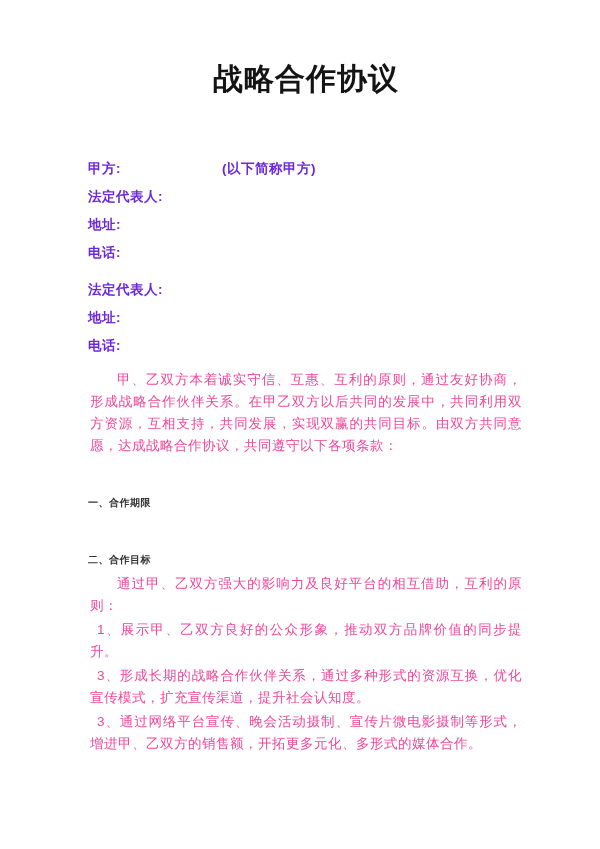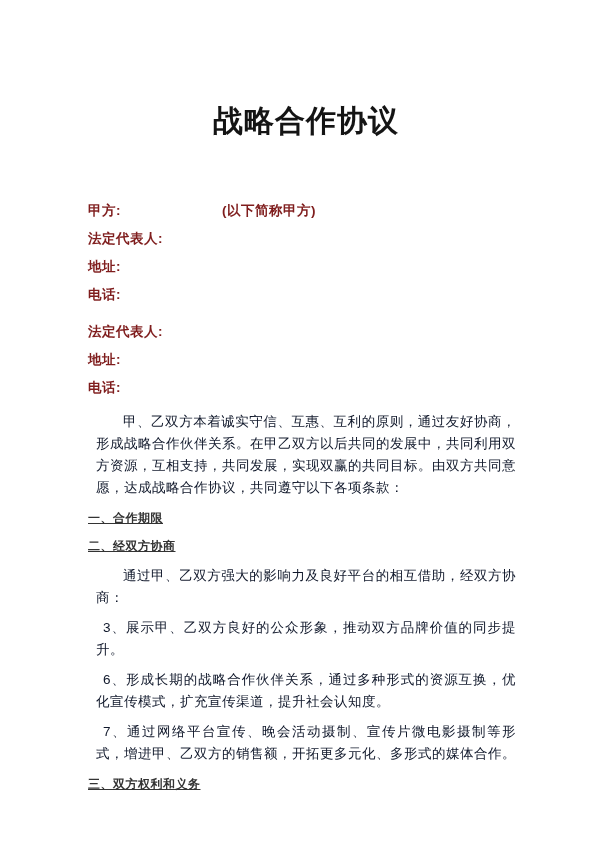--- a/index.html
+++ b/index.html
@@ -6,72 +6,71 @@
     margin: 0;
     padding: 0;
     background: #ffffff;
   }
   .page {
     position: relative;
     width: 600px;
     height: 849px;
     box-sizing: border-box;
     background: #ffffff;
-    padding: 102px 76px 0 88px;
+    padding: 60px 76px 0 88px;
     font-family: "Liberation Sans", "DejaVu Sans", sans-serif;
     overflow: hidden;
   }
   .doc-title {
     margin: 0 0 57px 0;
     font-size: 30px;
     line-height: 38px;
     font-weight: bold;
     color: #141414;
     text-align: center;
     letter-spacing: 1px;
   }
   .party-block {
     margin: 0 0 9px 0;
   }
   .party-row {
     font-size: 13.5px;
     line-height: 28px;
     font-weight: bold;
-    color: #7f1d1d;
+    color: #6d28d9;
     letter-spacing: 0.5px;
   }
   .party-label {
     display: inline-block;
     min-width: 134px;
   }
   .body-p {
-    margin: 8px;
+    margin: 2px;
     font-size: 13.5px;
     line-height: 22px;
-    color: #0f172a;
+    color: #ec4899;
     text-align: justify;
     letter-spacing: 0.5px;
   }
   .intro {
     margin-top: 2px;
   }
   .indent {
     text-indent: 27px;
   }
   .item {
     text-indent: 7px;
   }
   .sec-heading {
-    margin: 6px 0 2px 0;
-    font-size: 12px;
+    margin: 35px 0 2px 0;
+    font-size: 10px;
     line-height: 22px;
     font-weight: bold;
     color: #333333;
     letter-spacing: 0.5px;
-    text-decoration: underline;
   }
 </style>
 </head>
 <body>
 
 <div class="page">
 
   <h1 class="doc-title">战略合作协议</h1>
 
   <div class="party-block">
@@ -98,21 +97,20 @@
     </div>
     <div class="party-row">
       <span>电话:</span>
     </div>
   </div>
 
   <p class="body-p indent intro">甲、乙双方本着诚实守信、互惠、互利的原则，通过友好协商，形成战略合作伙伴关系。在甲乙双方以后共同的发展中，共同利用双方资源，互相支持，共同发展，实现双赢的共同目标。由双方共同意愿，达成战略合作协议，共同遵守以下各项条款：</p>
 
   <h2 class="sec-heading">一、合作期限</h2>
 
-  <h2 class="sec-heading">二、经双方协商</h2>
-  <p class="body-p indent">通过甲、乙双方强大的影响力及良好平台的相互借助，经双方协商：</p>
-  <p class="body-p item">3、展示甲、乙双方良好的公众形象，推动双方品牌价值的同步提升。</p>
-  <p class="body-p item">6、形成长期的战略合作伙伴关系，通过多种形式的资源互换，优化宣传模式，扩充宣传渠道，提升社会认知度。</p>
-  <p class="body-p item">7、通过网络平台宣传、晚会活动摄制、宣传片微电影摄制等形式，增进甲、乙双方的销售额，开拓更多元化、多形式的媒体合作。</p>
+  <h2 class="sec-heading">二、合作目标</h2>
+  <p class="body-p indent">通过甲、乙双方强大的影响力及良好平台的相互借助，互利的原则：</p>
+  <p class="body-p item">1、展示甲、乙双方良好的公众形象，推动双方品牌价值的同步提升。</p>
+  <p class="body-p item">3、形成长期的战略合作伙伴关系，通过多种形式的资源互换，优化宣传模式，扩充宣传渠道，提升社会认知度。</p>
+  <p class="body-p item">3、通过网络平台宣传、晚会活动摄制、宣传片微电影摄制等形式，增进甲、乙双方的销售额，开拓更多元化、多形式的媒体合作。</p>
 
-  <h2 class="sec-heading">三、双方权利和义务</h2>
 
 </div>
 
 </body></html>

